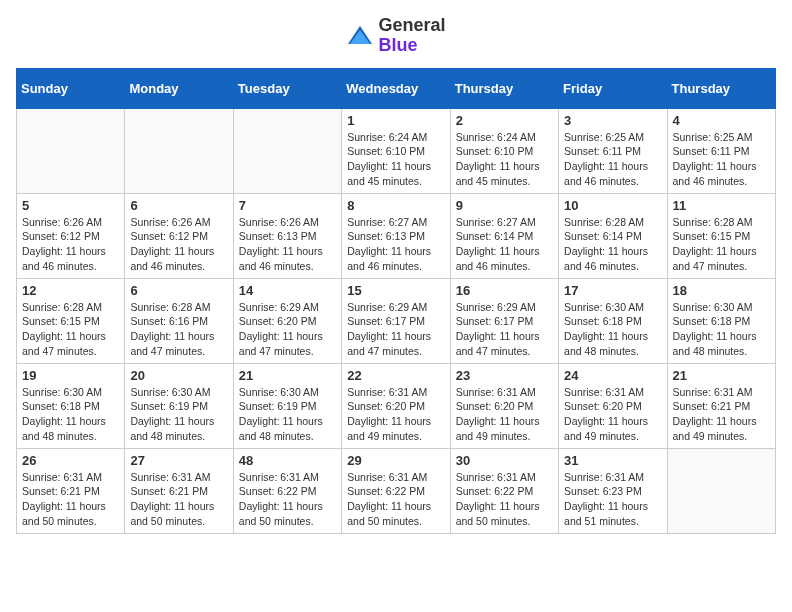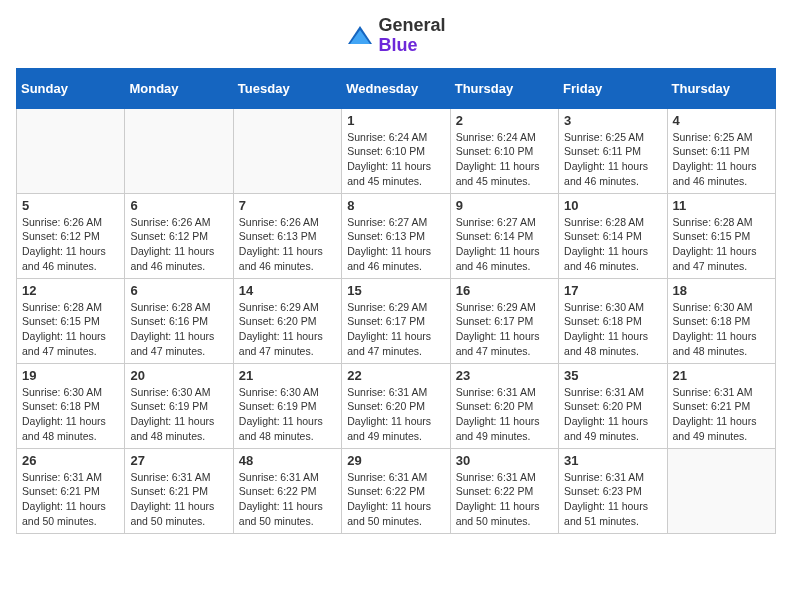--- a/index.html
+++ b/index.html
@@ -263,21 +263,21 @@
 Sunset: 6:20 PM
 Daylight: 11 hours and 49 minutes.</div>
         </td>
         <td>
           <div class="day-number">23</div>
           <div class="day-info">Sunrise: 6:31 AM
 Sunset: 6:20 PM
 Daylight: 11 hours and 49 minutes.</div>
         </td>
         <td>
-          <div class="day-number">35</div>
+          <div class="day-number">24</div>
           <div class="day-info">Sunrise: 6:31 AM
 Sunset: 6:20 PM
 Daylight: 11 hours and 49 minutes.</div>
         </td>
         <td>
           <div class="day-number">21</div>
           <div class="day-info">Sunrise: 6:31 AM
 Sunset: 6:21 PM
 Daylight: 11 hours and 49 minutes.</div>
         </td>

